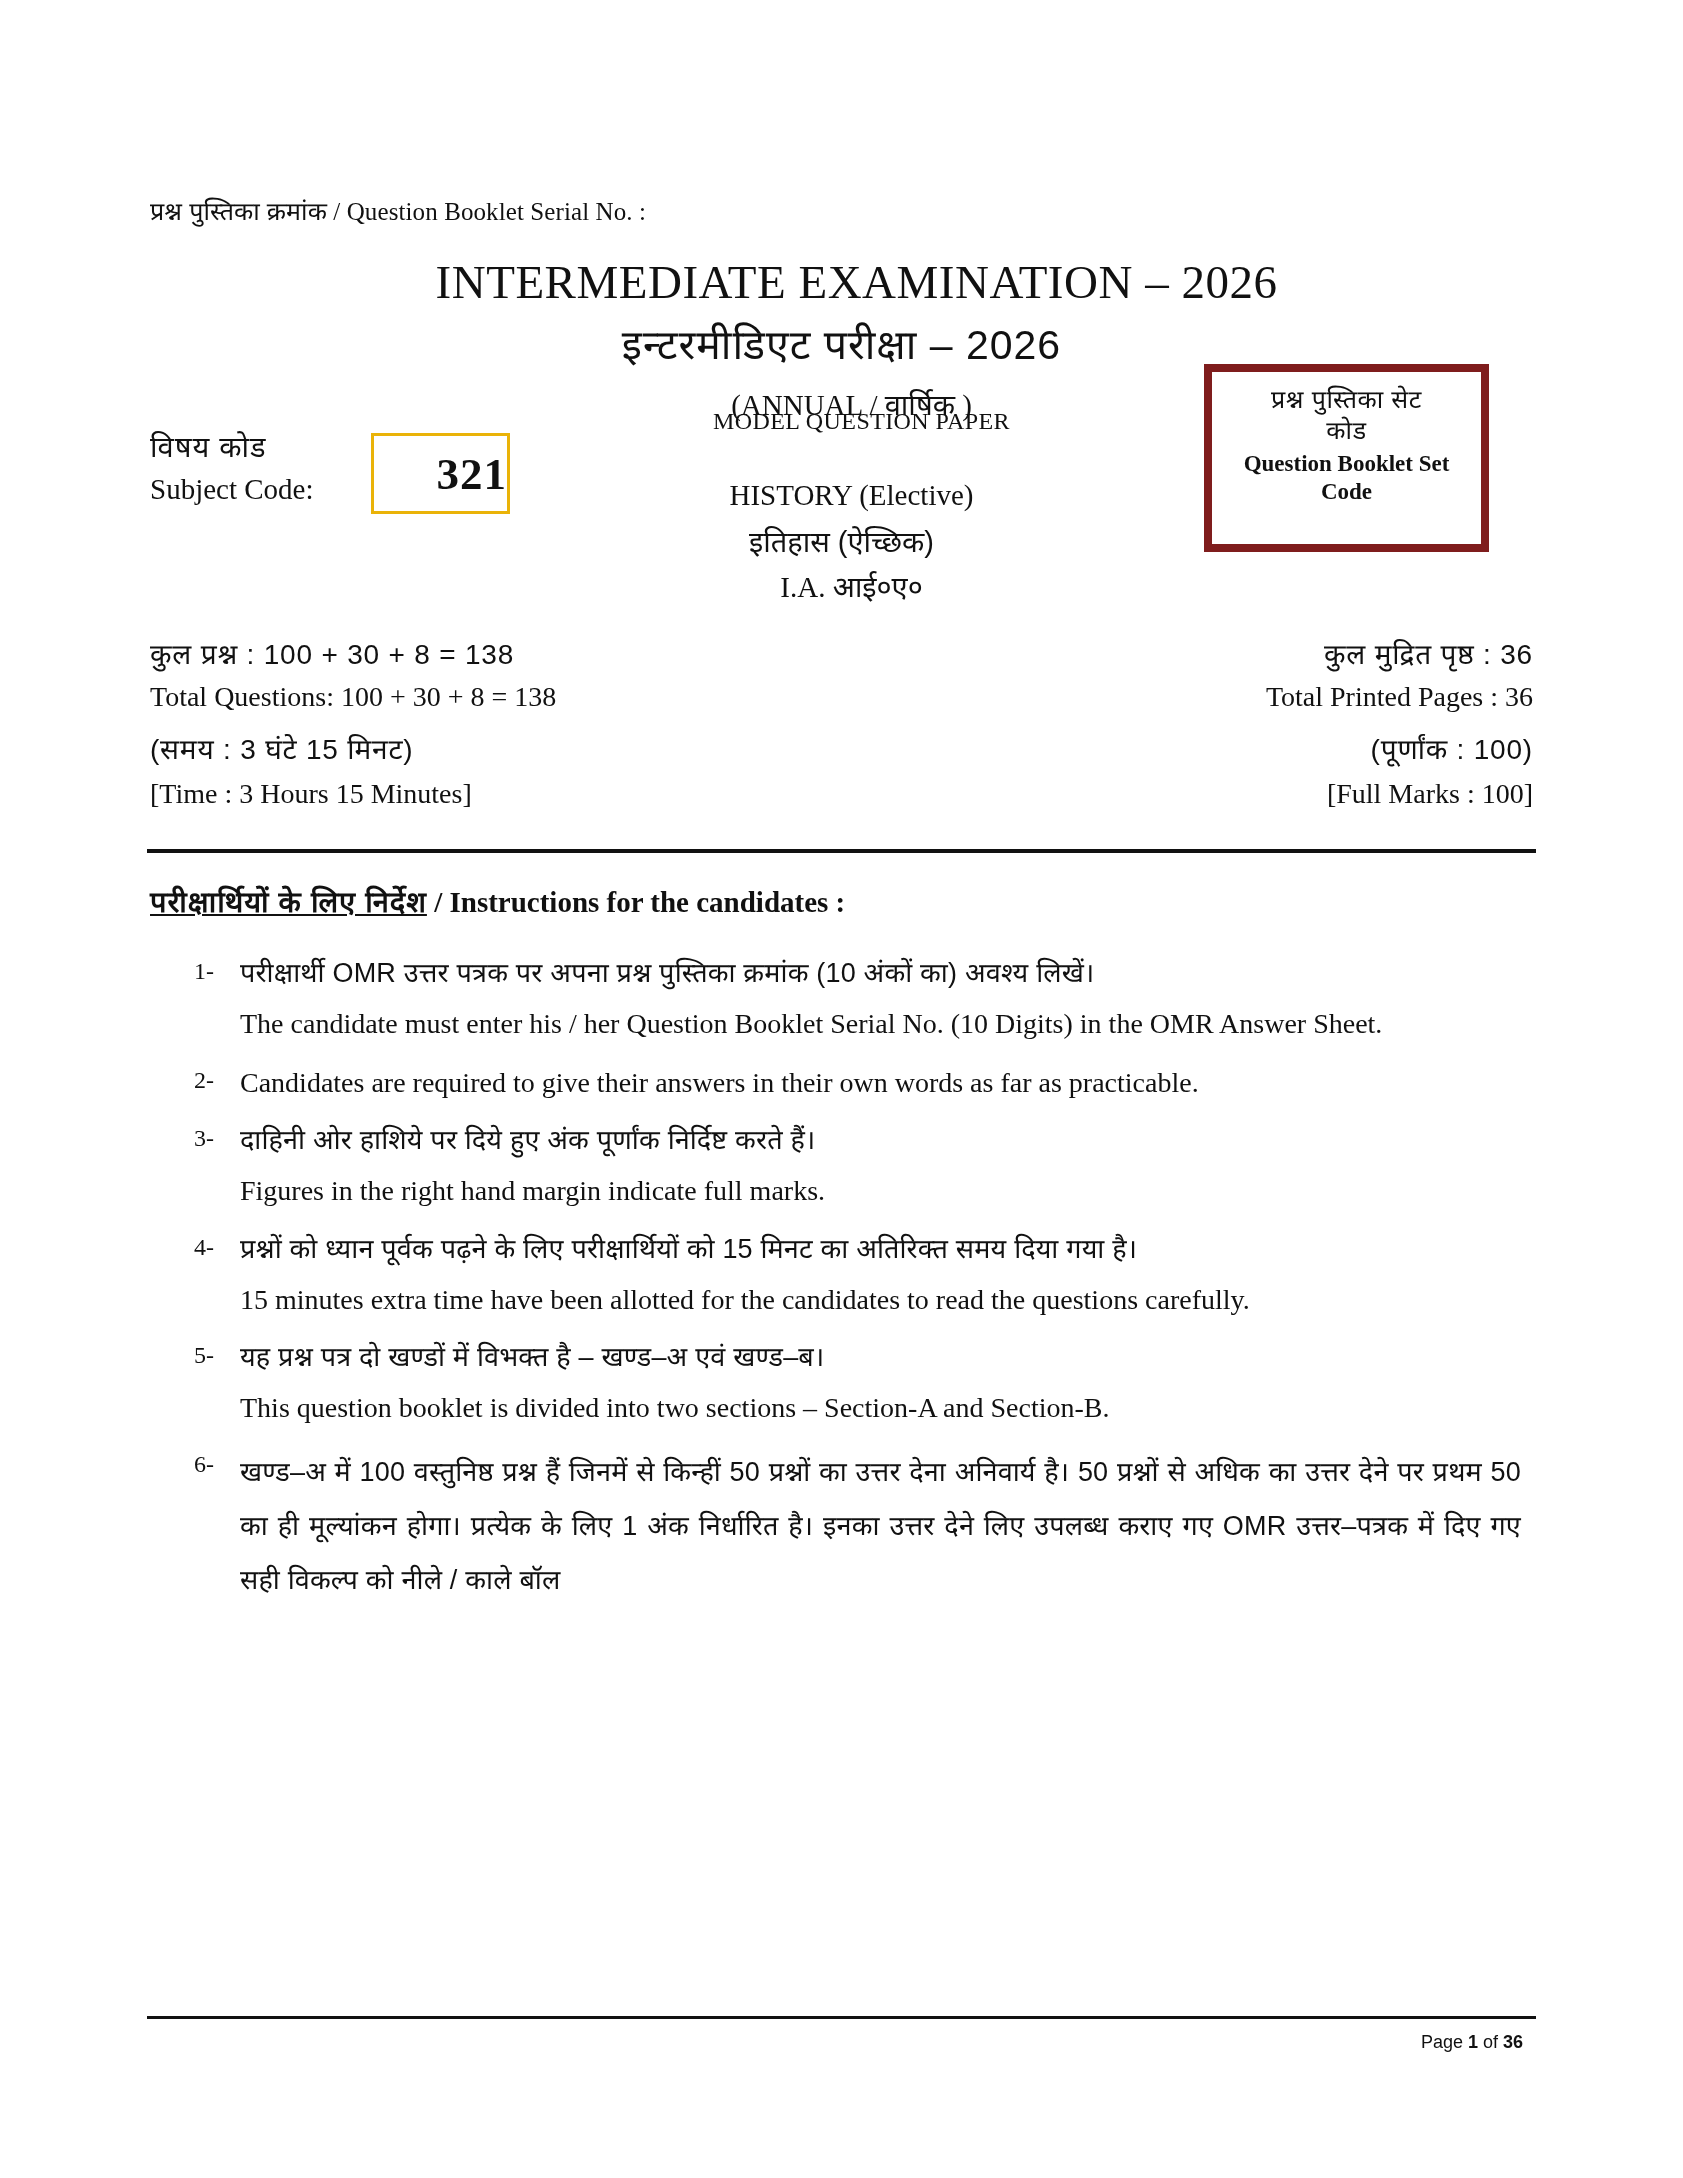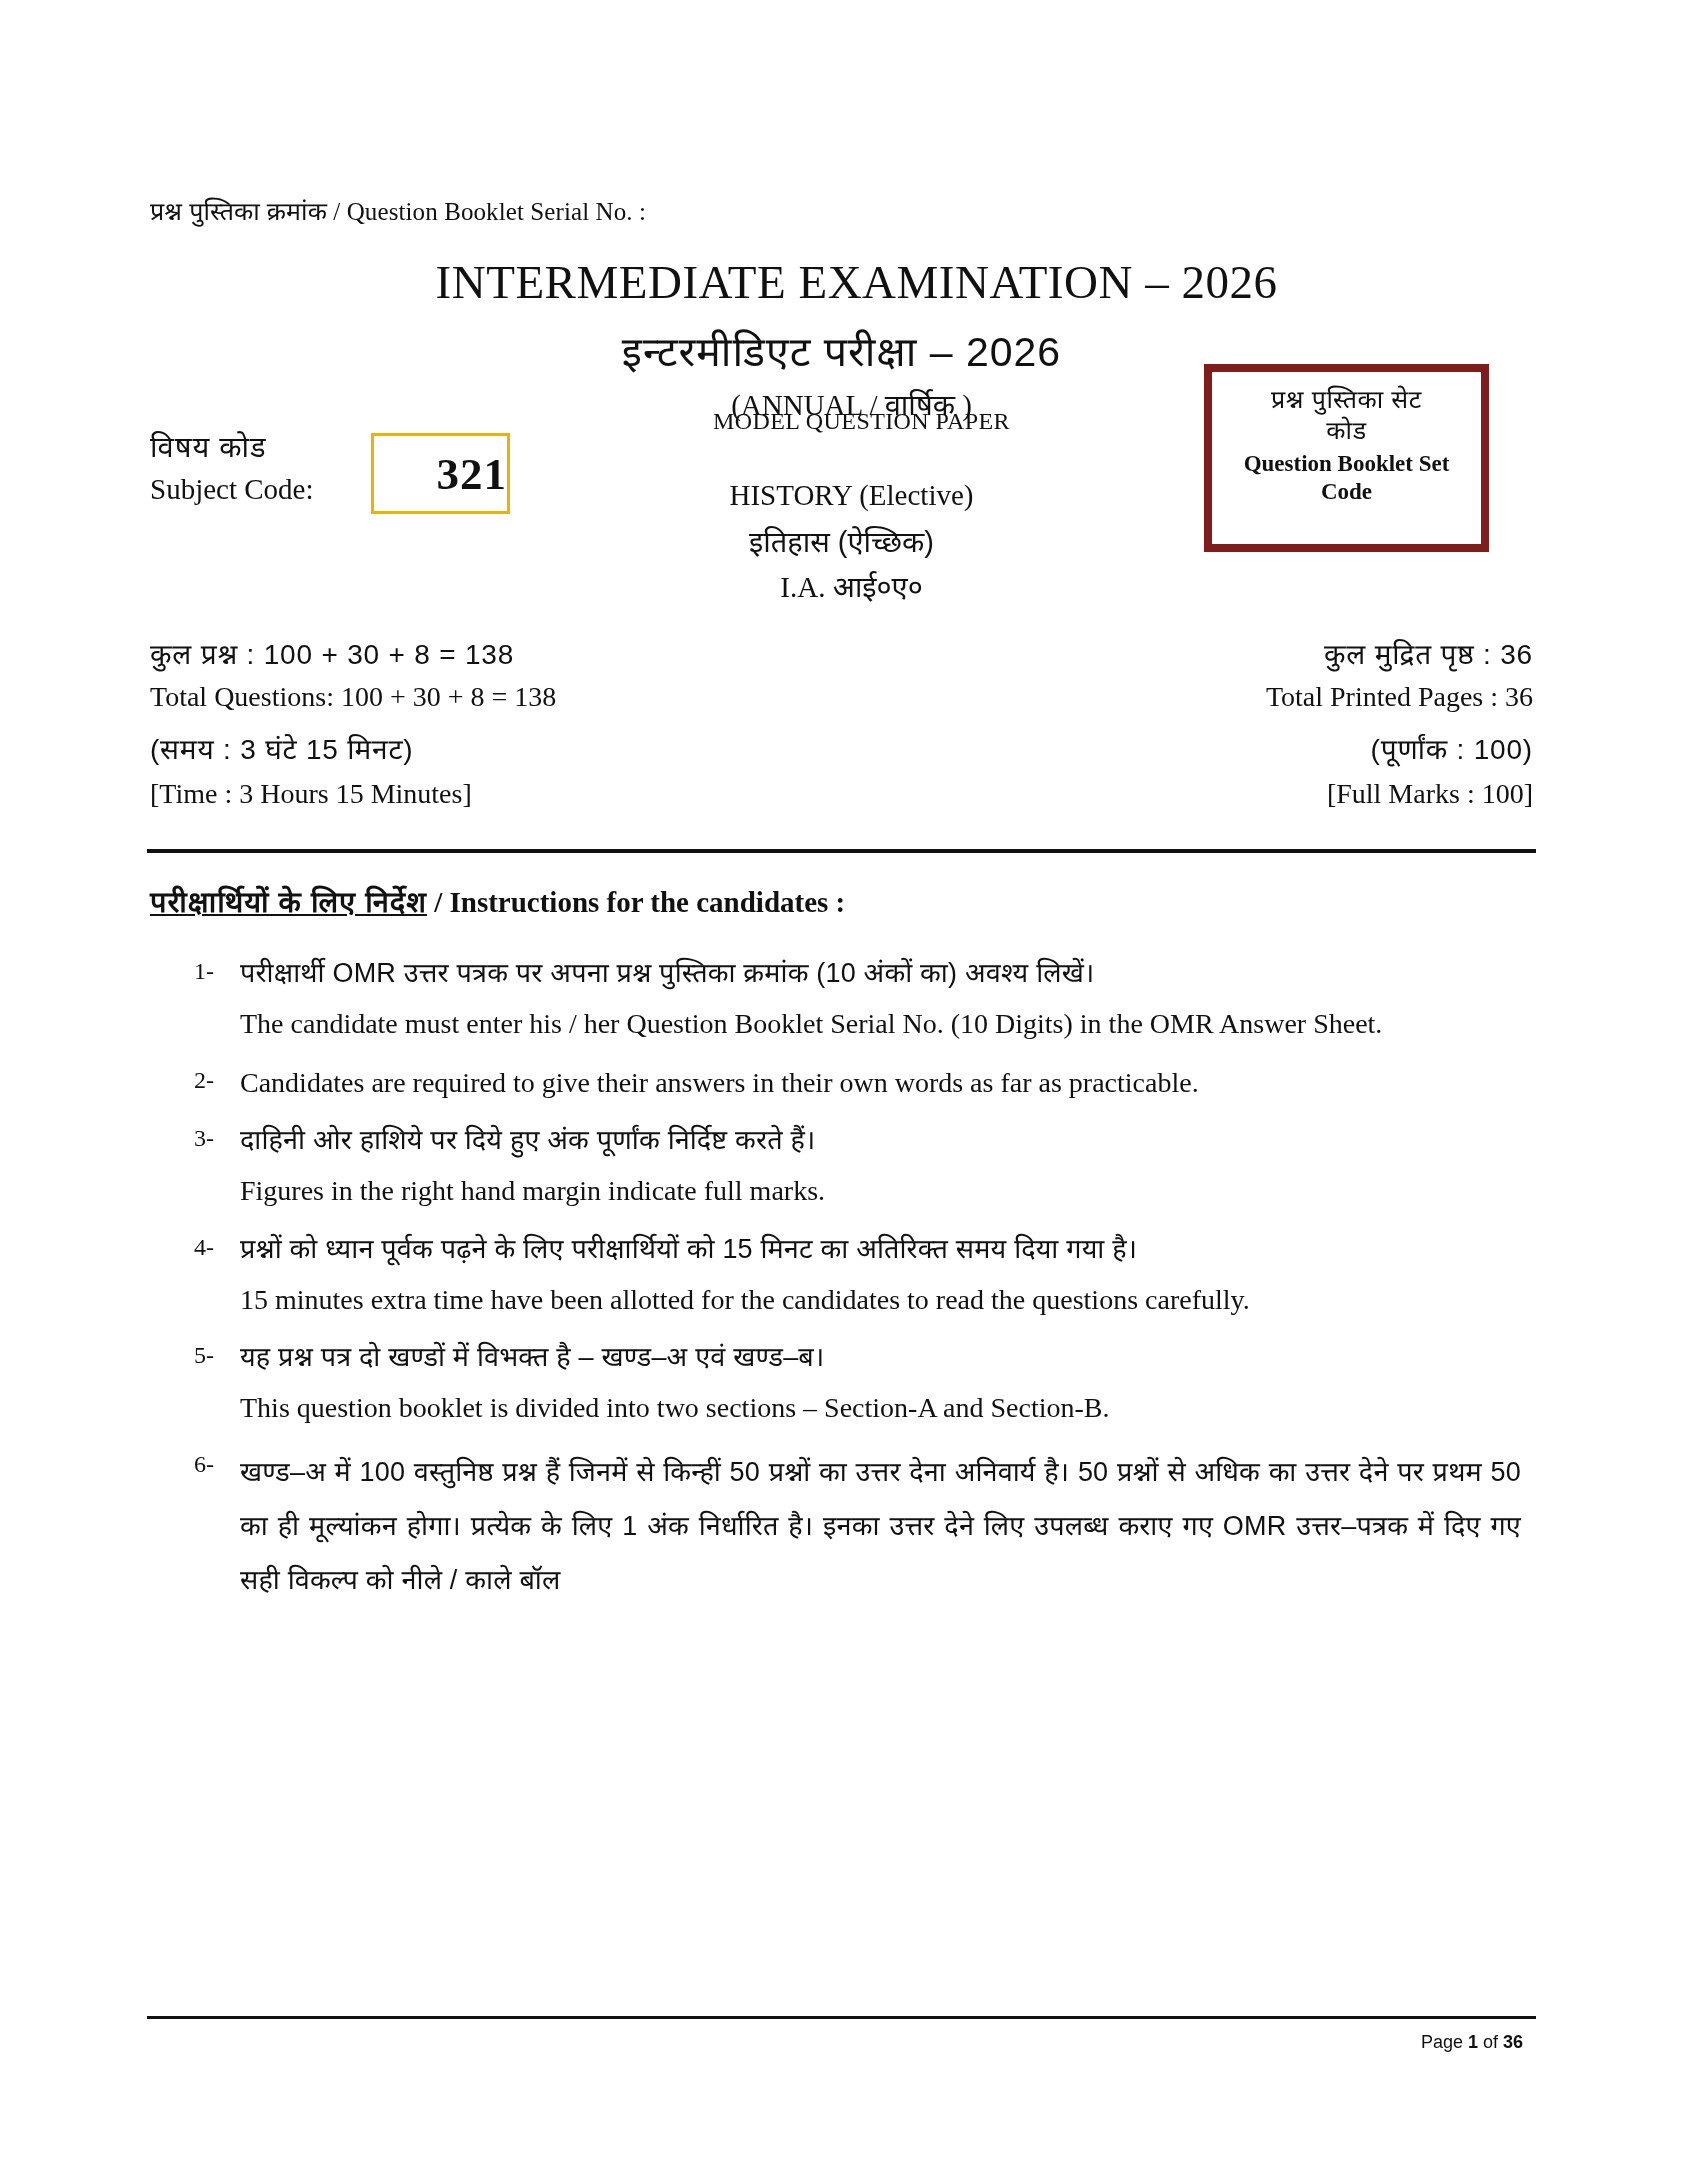--- a/index.html
+++ b/index.html
@@ -43,21 +43,21 @@
     left: 0; right: 0;
     top: 255px;
     text-align: center;
     font-size: 47px;
     letter-spacing: 0.5px;
     padding-left: 30px;
   }
   .title-hi {
     position: absolute;
     left: 0; right: 0;
-    top: 322px;
+    top: 315px;
     text-align: center;
     font-size: 41px;
     font-family: "Liberation Sans", "DejaVu Sans", sans-serif;
     letter-spacing: 1px;
   }
   .sub-annual {
     position: absolute;
     left: 0; right: 0;
     top: 384px;
     text-align: center;

